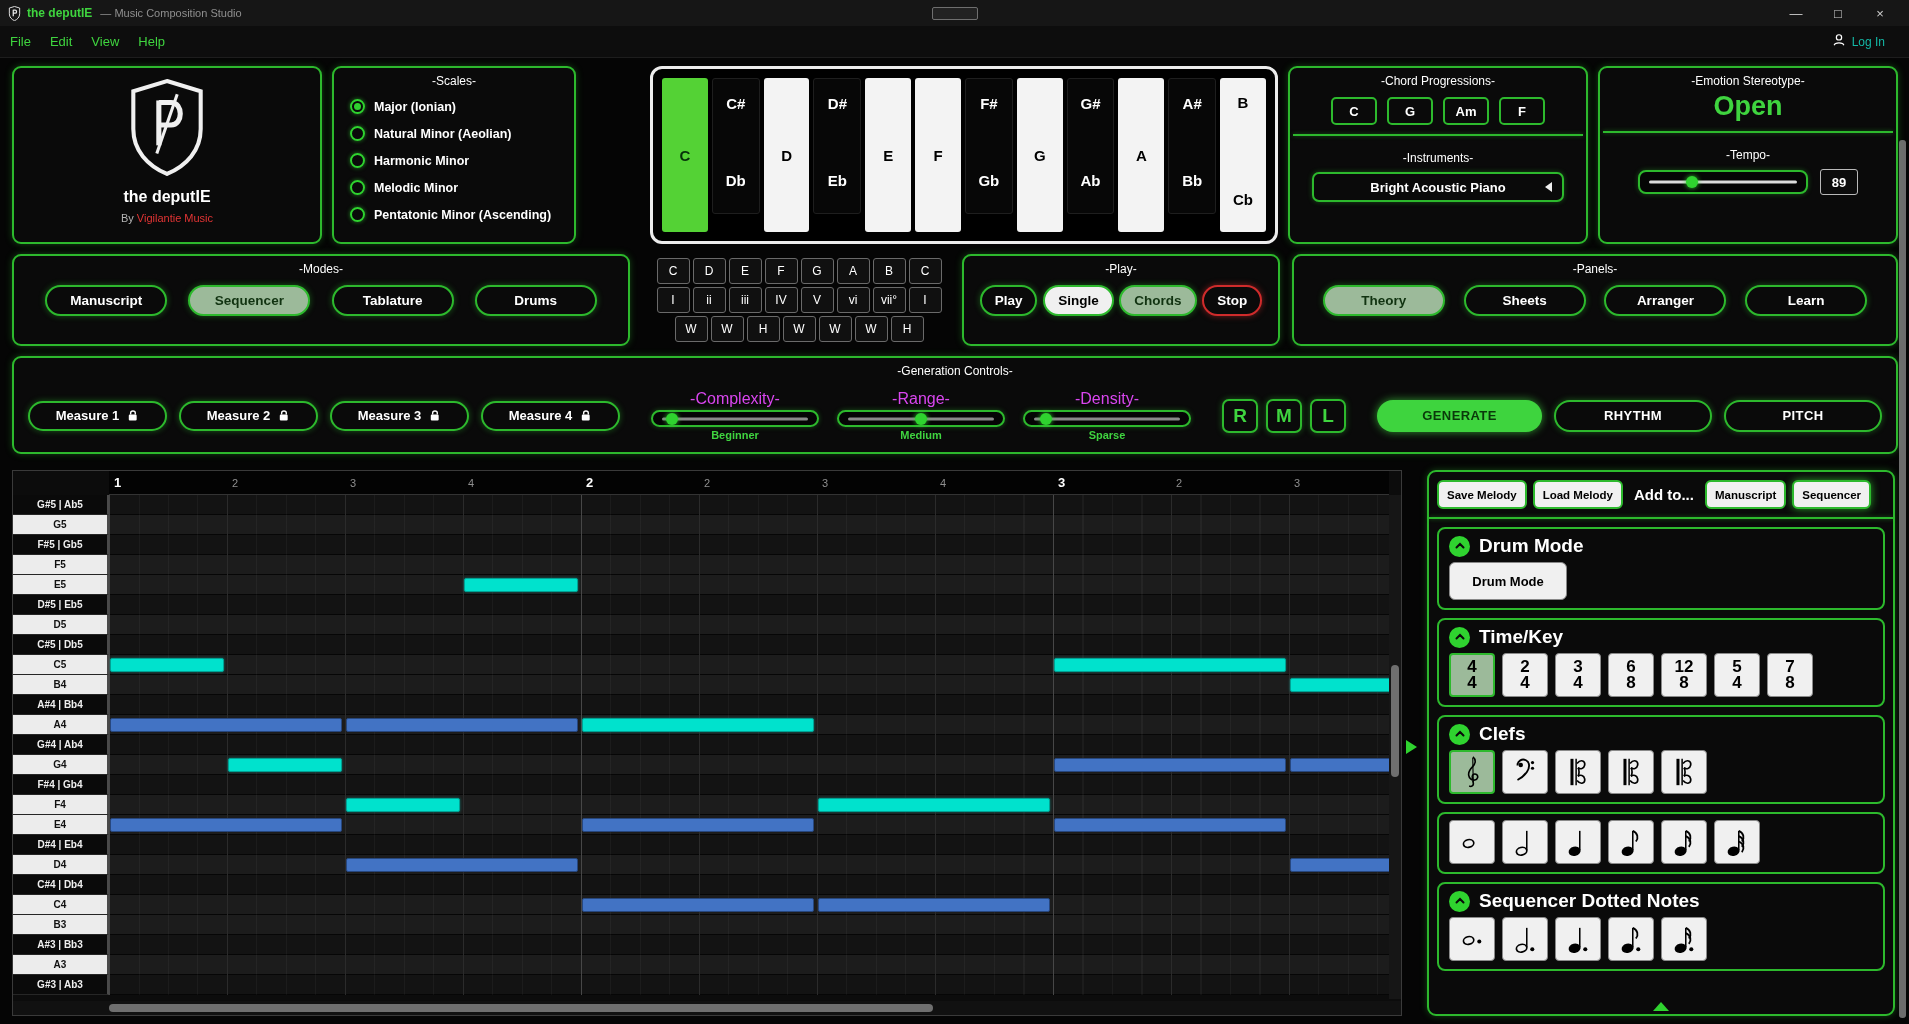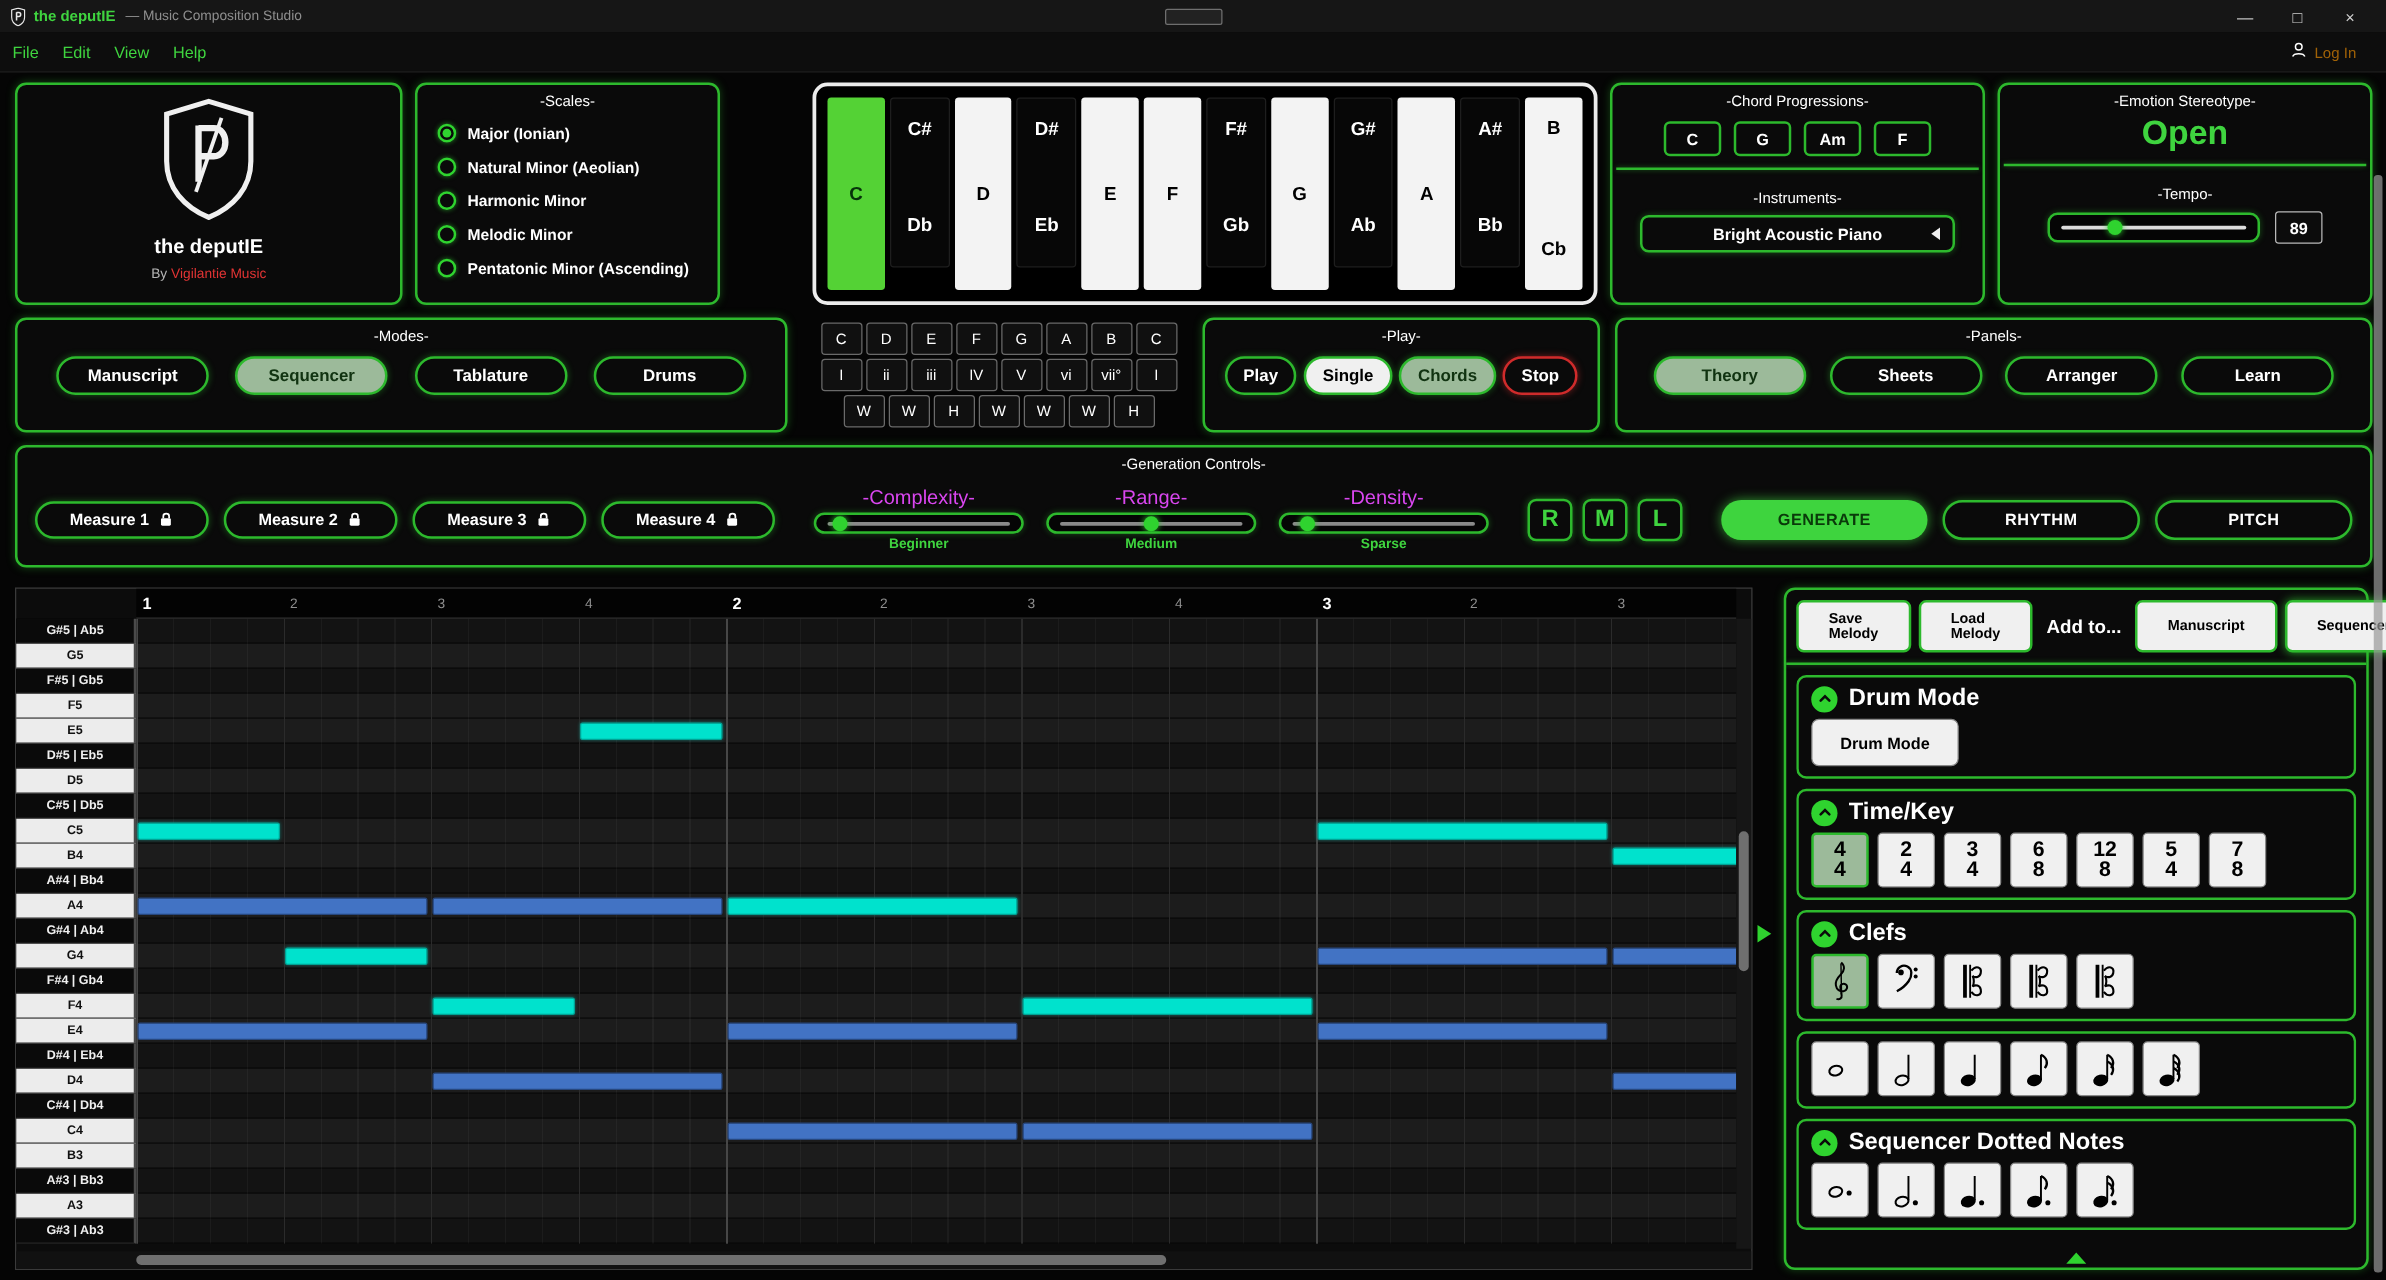--- a/index.html
+++ b/index.html
@@ -17,21 +17,21 @@
     border:1px solid #6f6f6f; border-radius:2px; background:#222; }
   .tb-controls { margin-left:auto; display:flex; }
   .tb-btn { width:42px; height:26px; color:#cfcfcf; font-size:13px; display:flex;
     align-items:center; justify-content:center; }
 
   
   .menubar { position:absolute; top:26px; left:0; right:0; height:32px; background:#0d0d0d;
     display:flex; align-items:center; padding:0 10px; border-bottom:1px solid #1d1d1d; }
   #menubar-items { display:flex; }
   .menu-item { color:#3fd43f; font-size:13px; margin-right:19px; }
-  .login { margin-left:auto; display:flex; align-items:center; gap:6px; color:#a16207; font-size:12px; margin-right:14px; }
+  .login { margin-left:auto; display:flex; align-items:center; gap:6px; color:#14b8a6; font-size:12px; margin-right:14px; }
 
   
   .panel { position:absolute; background:#0a0a0a; border:2px solid #2db92d; border-radius:9px;
     box-shadow:0 0 7px rgba(45,185,45,.35); }
   .panel-title { color:#fff; font-size:12px; text-align:center; padding-top:6px; }
   .divider { height:2px; background:#2db92d; margin:9px 3px; box-shadow:0 0 4px rgba(45,185,45,.5); }
 
   
   #logo-panel { left:12px; top:66px; width:310px; height:178px; display:flex; flex-direction:column; align-items:center; }
   .logo-shield { margin-top:10px; }
@@ -157,22 +157,22 @@
     border-top:7px solid transparent; border-bottom:7px solid transparent; border-left:11px solid #2fd32f; }
   #win-scrollbar { position:absolute; left:1899px; top:140px; width:7px; height:878px;
     background:#999; border-radius:3px; opacity:.7; }
 
   
   #melody-panel { position:absolute; left:1427px; top:470px; width:468px; height:546px;
     border:2px solid #2db92d; border-radius:9px; background:#0a0a0a; padding:8px;
     box-shadow:0 0 7px rgba(45,185,45,.35); }
   .mp-top { display:flex; align-items:center; gap:6px; }
   #mp-left, #mp-right { display:flex; gap:6px; }
-  .mp-btn { height:42px; background:#f0f0f0; border:2px solid #2db92d; border-radius:6px; color:#000;
-    font-weight:bold; font-size:11.5px; display:flex; align-items:center; justify-content:center; padding:0 24px; }
+  .mp-btn { height:29px; background:#f0f0f0; border:2px solid #2db92d; border-radius:6px; color:#000;
+    font-weight:bold; font-size:11.5px; display:flex; align-items:center; justify-content:center; padding:0 8px; }
   .mp-btn.glow { box-shadow:0 0 8px rgba(45,185,45,.85); }
   .mp-addto { color:#fff; font-weight:bold; font-size:15px; margin:0 5px; white-space:nowrap; }
   .mp-divider { height:2px; background:#2db92d; margin:8px -8px; box-shadow:0 0 4px rgba(45,185,45,.5); }
   .sections { height:450px; overflow:hidden; }
   .section { border:2px solid #2db92d; border-radius:8px; background:#0a0a0a; padding:6px 10px 8px;
     margin-bottom:8px; }
   .section-head { display:flex; align-items:center; gap:9px; margin-bottom:5px; }
   .collapse-icon { width:21px; height:21px; border-radius:50%; background:#2fd32f; flex:none;
     display:flex; align-items:center; justify-content:center; }
   .section-title { color:#fff; font-weight:bold; font-size:19px; }

